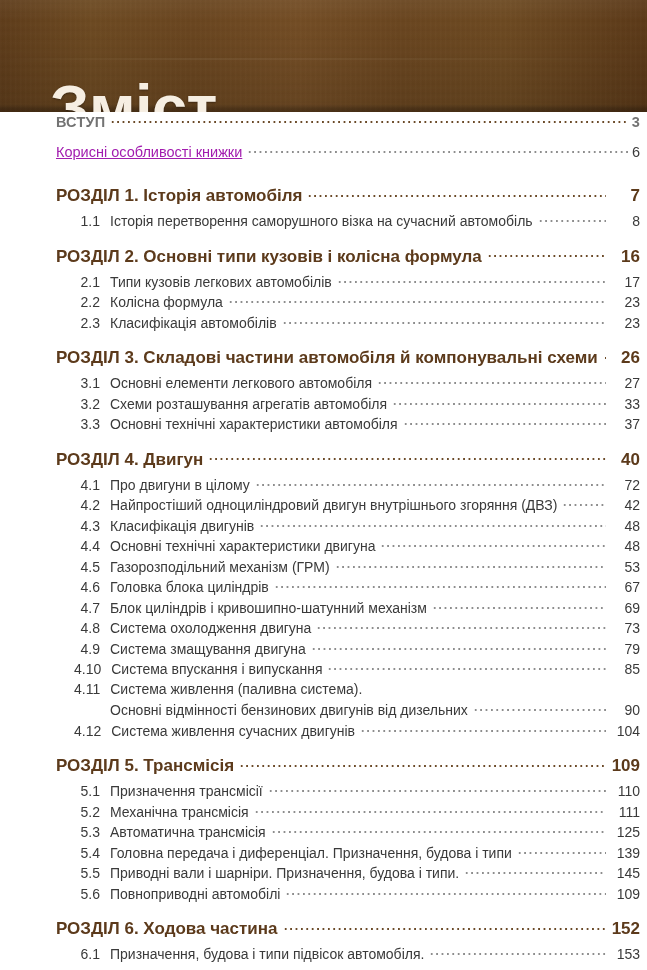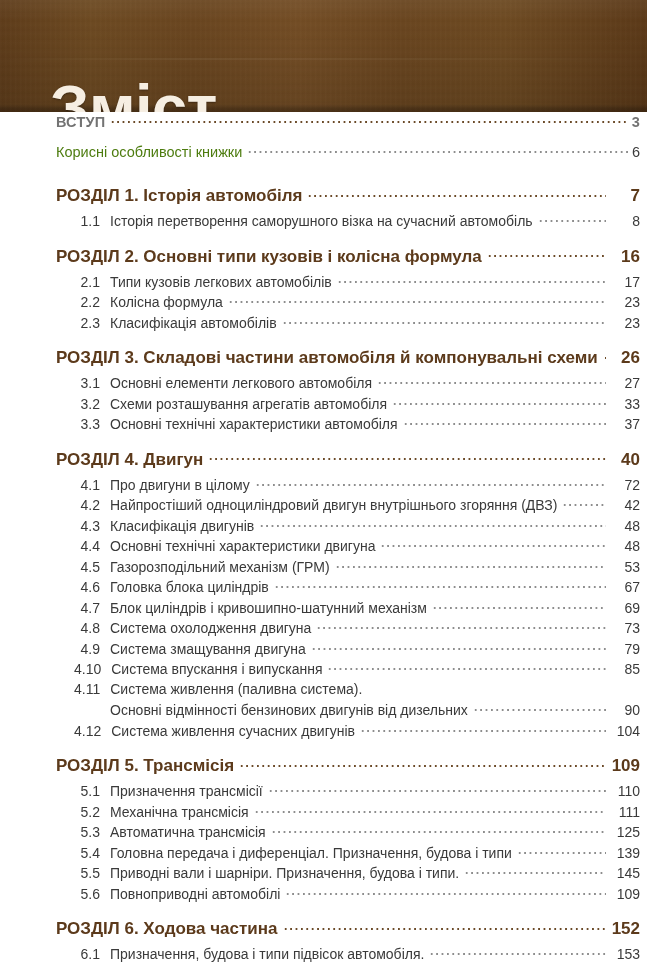--- a/index.html
+++ b/index.html
@@ -143,21 +143,21 @@
   }
   .row-front.strong .label,
   .row-front.strong .pageno {
     color: #737373;
     font-weight: bold;
     letter-spacing: .2px;
   }
   .row-front.strong .leader::after {
     background-image: radial-gradient(circle, #6b4a28 1px, rgba(0,0,0,0) 1.2px);
   }
-  .row-front.plain .label { color: #4d7c0f; }
+  .row-front.plain .label { color: #a21caf; text-decoration: underline; }
   .row-front.plain .pageno { color: #3a3a3a; }
 
   
   .row-chapter {
     height: 28px;
     font-size: 17px;
     font-weight: bold;
     color: #5c3a1b;
     margin-top: 12px;
   }

